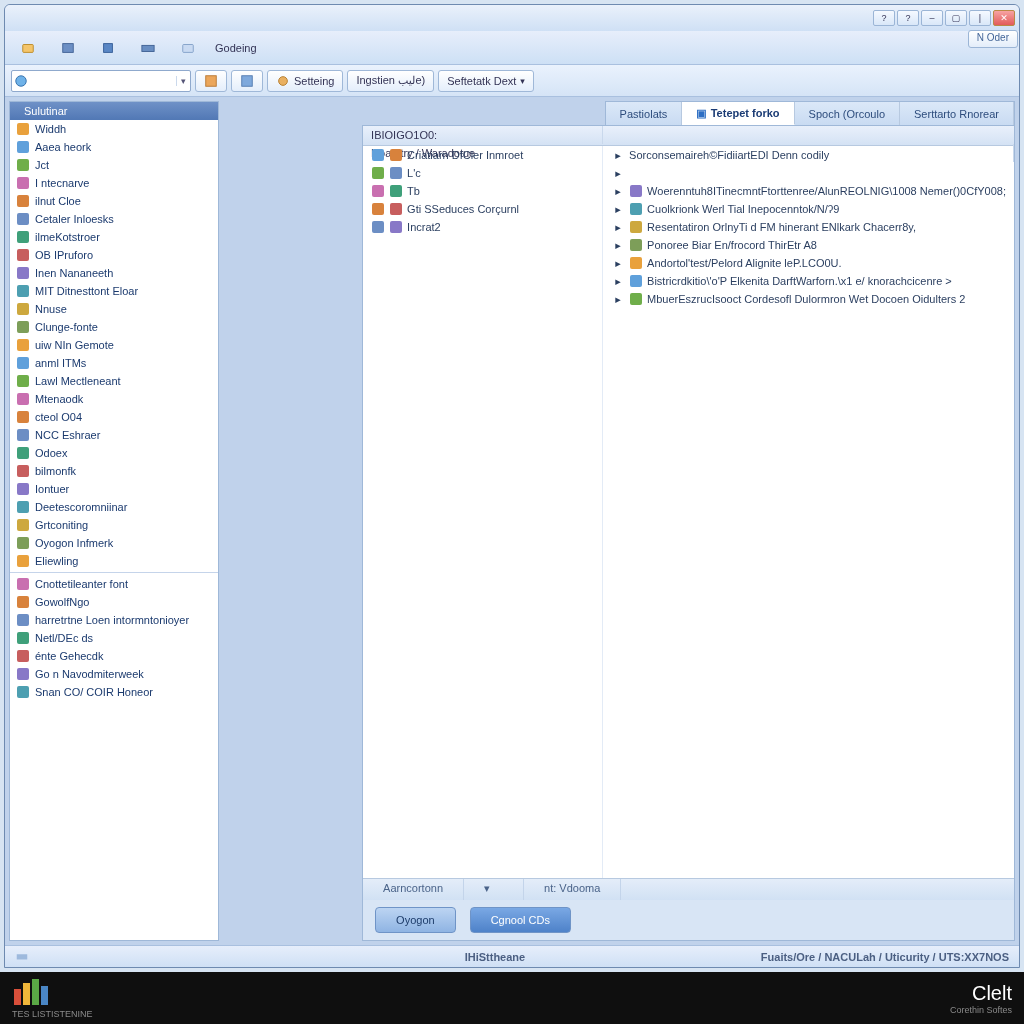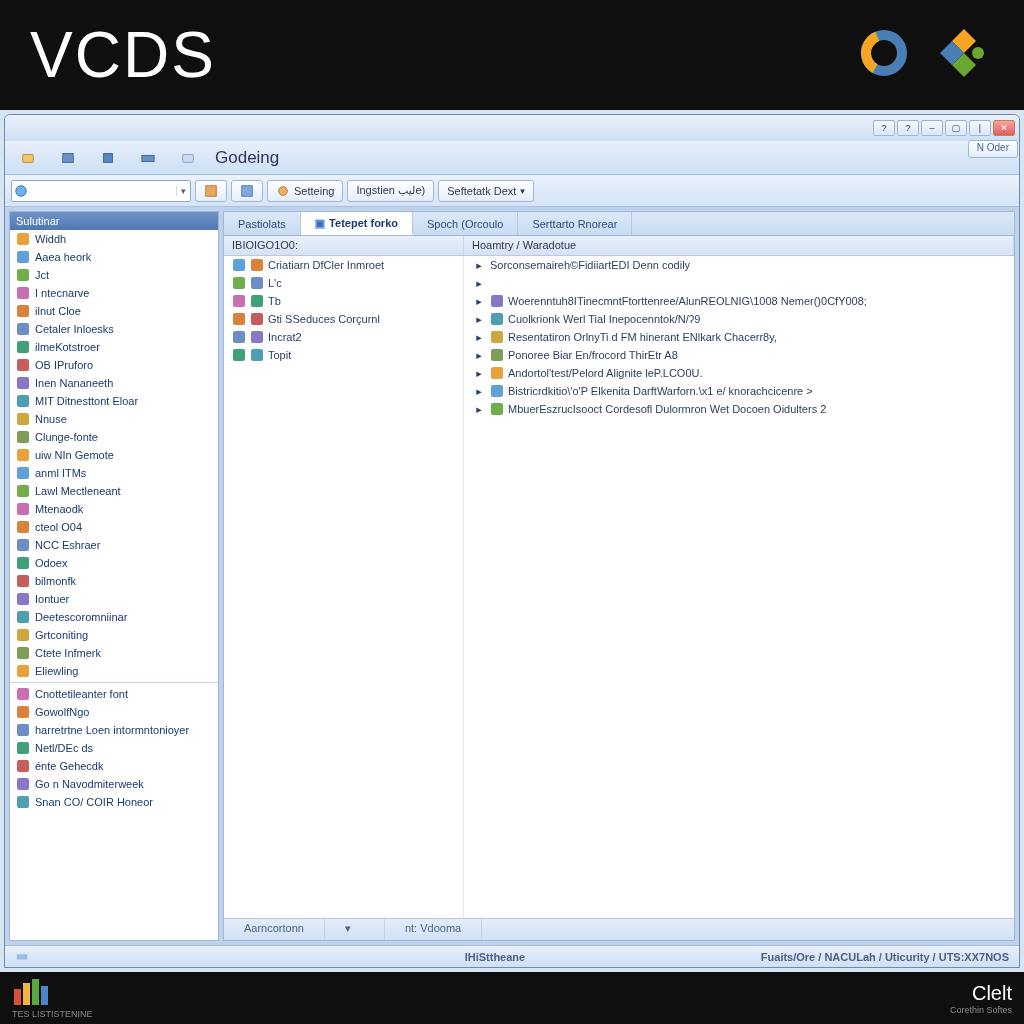--- a/index.html
+++ b/index.html
@@ -10,39 +10,39 @@
 .brand-icons { display: flex; gap: 20px; align-items: center; }
 .brand-icons svg { width: 60px; height: 60px; }
 .app-area { flex: 1; background: #d7e4f2; position: relative; padding: 4px; }
 .window { width: 100%; height: 100%; background: #c0d2eb; border: 1px solid #6e8ab0; border-radius: 6px 6px 0 0; display: flex; flex-direction: column; overflow: hidden; }
 .titlebar { height: 26px; background: linear-gradient(#eaf1fb,#cfe0f5); display: flex; justify-content: flex-end; align-items: center; padding: 0 4px; gap: 2px; font-size: 10px;}
 .titlebar .win-btn { width: 22px; height: 16px; border: 1px solid #9bb5d6; background: linear-gradient(#f5f9ff,#d9e7f8); border-radius: 2px; display: flex; align-items: center; justify-content: center; font-size: 9px; color: #335; cursor: pointer; }
 .titlebar .win-close { background: linear-gradient(#f7a3a3,#e25b5b); color: #fff; border-color:#b84; }
 .titlebar .pill { position:absolute; right:6px; top:30px; height:18px; border:1px solid #9bb5d6; background:linear-gradient(#fff,#e3edfa); border-radius:3px; font-size:10px; padding:1px 8px; color:#446699; }
 .toolbar1 { height: 34px; background: linear-gradient(#e7eefb,#cde0f5); border-bottom:1px solid #a9c0df; display:flex; align-items:center; gap:14px; padding:0 10px; }
 .toolbar1 .tb-icon { width:26px; height:24px; display:flex; align-items:center; justify-content:center; cursor:pointer;}
-.toolbar1 .tb-label { font-size:17px; color:#335; }
+.toolbar1 .tb-label { font-size:11px; color:#335; }
 .toolbar2 { height: 32px; background: linear-gradient(#eaf2fd,#d5e4f6); display:flex; align-items:center; gap:4px; padding:0 6px; border-bottom:1px solid #a9c0df;}
 .searchbox-wrap { display:flex; align-items:center; background:#fff; border:1px solid #8fa9cd; height:22px; width:180px; border-radius:2px; }
 .searchbox-wrap .sb-icon { width:20px; display:flex; justify-content:center; }
 .searchbox-wrap input { flex:1; border:none; outline:none; font-size:11px; padding:0 2px; }
 .searchbox-wrap .dd { width:16px; text-align:center; color:#557; font-size:9px; border-left:1px solid #cbd9ec;}
 .tb2-btn { height:22px; border:1px solid #9fb8d8; background:linear-gradient(#fff,#e4eefb); border-radius:3px; font-size:11px; color:#335; padding:0 8px; display:flex; align-items:center; gap:4px; cursor:pointer;}
 .body-row { flex:1; display:flex; min-height:0; }
 .sidebar { width: 210px; background:#fff; border:1px solid #9fb8d8; margin:4px; display:flex; flex-direction:column; font-size:11px; overflow:hidden;}
-.side-header { background: linear-gradient(#6f91c7,#5178b5); color:#fff; padding:3px 6px; font-size:11px;}
+.side-header { background: linear-gradient(#6f91c7,#5178b5); color:#fff; padding:3px 14px; font-size:11px;}
 .side-list { flex:0 0 auto; overflow:hidden; }
 .side-item { display:flex; align-items:center; gap:5px; padding:2px 6px; color:#1b3a6e; cursor:pointer; white-space:nowrap; overflow:hidden;text-align:center; }
 .side-sep { height:1px; background:#c5d4ea; margin:2px 0; }
-.main { flex:1; display:flex; flex-direction:column; margin:4px 4px 4px 0; min-width:0;}
+.main { flex:1; display:flex; flex-direction:column; margin:4px 4px 4px 0; min-width:0;align-items:flex-end;}
 .tabs { display:flex; height:24px; background:linear-gradient(#dbe8f8,#c9dbf2); border:1px solid #9fb8d8; border-bottom:none; font-size:11px; }
 .tab { padding:4px 14px; border-right:1px solid #b7c9e0; color:#2e4d7d; cursor:pointer; display:flex; align-items:center; gap:4px;}
 .tab.active { background:#fff; border-bottom:1px solid #fff; font-weight:bold; color:#1a3b74;}
 .content { flex:1; background:#fff; border:1px solid #9fb8d8; display:flex; flex-direction:column; min-height:0;}
-.col-headers { display:flex; height:20px; background:linear-gradient(#e9f0fb,#d4e2f4); border-bottom:1px solid #b7c9e0; font-size:11px;}
+.col-headers { display:flex; height:20px; background:linear-gradient(#e9f0fb,#d4e2f4); border-bottom:1px solid #b7c9e0; font-size:11px;flex-direction:column;}
 .col-headers > div { padding:3px 8px; border-right:1px solid #c9d8ec; color:#335; }
 .col-left { width:240px; }
 .col-right { flex:1; }
 .grid-body { flex:1; display:flex; overflow:auto; }
 .grid-left { width:240px; border-right:1px solid #e3ebf6; }
 .grid-right { flex:1; }
 .cell { display:flex; align-items:center; gap:4px; padding:2px 8px; font-size:11px; color:#2b3f60; height:18px; white-space:nowrap; overflow:hidden;}
 .bottom-tabs { display:flex; height:22px; background:linear-gradient(#e4edf9,#d1e1f4); border-top:1px solid #b7c9e0; font-size:11px;}
 .bottom-tabs > div { padding:3px 20px; border-right:1px solid #c3d4ea; color:#4a6389; }
 .action-bar { height:40px; display:flex; align-items:center; gap:14px; padding:6px 12px; background:#d8e5f5; }
@@ -52,39 +52,20 @@
 .bottom-banner { height:52px; background:#0f0f0f; display:flex; align-items:center; justify-content:space-between; padding:0 12px; color:#c5c5c5; font-size:10px;}
 .bottom-banner .right { color:#fff; font-size:20px; }
 .bottom-banner .sub { font-size:9px; color:#8a8a8a; display:block; }
 .micro-icon { width:14px; height:14px; display:inline-flex; align-items:center; justify-content:center; font-size:11px; }
 svg.ico { width:14px; height:14px; }
 </style>
 </head>
 <body>
 
 <div class="page">
-  <div class="top-banner">
-    <div class="brand">VCDS</div>
-    <div class="brand-icons">
-      <span>
-        <svg viewBox="0 0 60 60">
-            <circle cx="30" cy="30" r="18" fill="none" stroke="#4a7fb5" stroke-width="10"></circle>
-            <circle cx="30" cy="30" r="18" fill="none" stroke="#f6a623" stroke-width="10" stroke-dasharray="40 80" transform="rotate(120 30 30)"></circle>
-          </svg>
-      </span>
-      <span>
-        <svg viewBox="0 0 60 60">
-            <polygon points="30,6 42,18 30,30 18,18" fill="#f6a623"></polygon>
-            <polygon points="30,30 42,42 30,54 18,42" fill="#6aa82f"></polygon>
-            <polygon points="6,30 18,18 30,30 18,42" fill="#4a7fb5"></polygon>
-            <circle cx="44" cy="30" r="6" fill="#6aa82f"></circle>
-          </svg>
-      </span>
-    </div>
-  </div>
 
   <div class="app-area">
     <div class="window">
       <div class="titlebar">
         <div class="win-btn">?</div>
         <div class="win-btn">?</div>
         <div class="win-btn">–</div>
         <div class="win-btn">▢</div>
         <div class="win-btn">|</div>
         <div class="win-btn win-close">✕</div>
@@ -342,21 +323,21 @@
                   </svg>
                 </span>
                 <span>Grtconiting</span>
               </div>
               <div class="side-item">
                 <span class="micro-icon">
                   <svg class="ico" viewBox="0 0 14 14">
                     <rect x="1" y="1" width="12" height="12" rx="2" fill="#7d9e59"></rect>
                   </svg>
                 </span>
-                <span>Ctete Infmerk</span>
+                <span>Oyogon Infmerk</span>
               </div>
               <div class="side-item">
                 <span class="micro-icon">
                   <svg class="ico" viewBox="0 0 14 14">
                     <rect x="1" y="1" width="12" height="12" rx="2" fill="#e9a13c"></rect>
                   </svg>
                 </span>
                 <span>Eliewling</span>
               </div>
             </div>
@@ -496,33 +477,20 @@
                         <rect x="1" y="1" width="12" height="12" rx="2" fill="#6c8ec4"></rect>
                       </svg>
                     </span>
                     <span class="micro-icon">
                       <svg class="ico" viewBox="0 0 14 14">
                         <rect x="1" y="1" width="12" height="12" rx="2" fill="#8878c7"></rect>
                       </svg>
                     </span>
                     <span>Incrat2</span>
                   </div>
-                  <div class="cell">
-                    <span class="micro-icon">
-                      <svg class="ico" viewBox="0 0 14 14">
-                        <rect x="1" y="1" width="12" height="12" rx="2" fill="#3fa07a"></rect>
-                      </svg>
-                    </span>
-                    <span class="micro-icon">
-                      <svg class="ico" viewBox="0 0 14 14">
-                        <rect x="1" y="1" width="12" height="12" rx="2" fill="#4d9fb1"></rect>
-                      </svg>
-                    </span>
-                    <span>Topit</span>
-                  </div>
                 </div>
               <div class="grid-right" id="grid-right">
                   <div class="cell">
                     <span class="micro-icon">▸</span>
                     <span>Sorconsemaireh©FidiiartEDI Denn codily</span>
                   </div>
                   <div class="cell">
                     <span class="micro-icon">▸</span>
                     <span></span>
                   </div>
@@ -589,20 +557,24 @@
                       </svg>
                     </span>
                     <span>MbuerEszrucIsooct Cordesofl Dulormron Wet Docoen Oidulters 2</span>
                   </div>
                 </div>
             </div>
             <div class="bottom-tabs">
               <div>Aarncortonn</div>
               <div style="width:60px">▾</div>
               <div>nt: Vdooma</div>
+            </div>
+            <div class="action-bar">
+              <button class="action-btn light">Oyogon</button>
+              <button class="action-btn">Cgnool CDs</button>
             </div>
           </div>
         </div>
       </div>
 
       <div class="statusbar">
         <span><svg class="ico" viewBox="0 0 16 16">
               <rect x="2" y="6" width="12" height="6" fill="#9db9dd"></rect>
             </svg></span>
         <span style="margin-left:200px">IHiSttheane</span>

